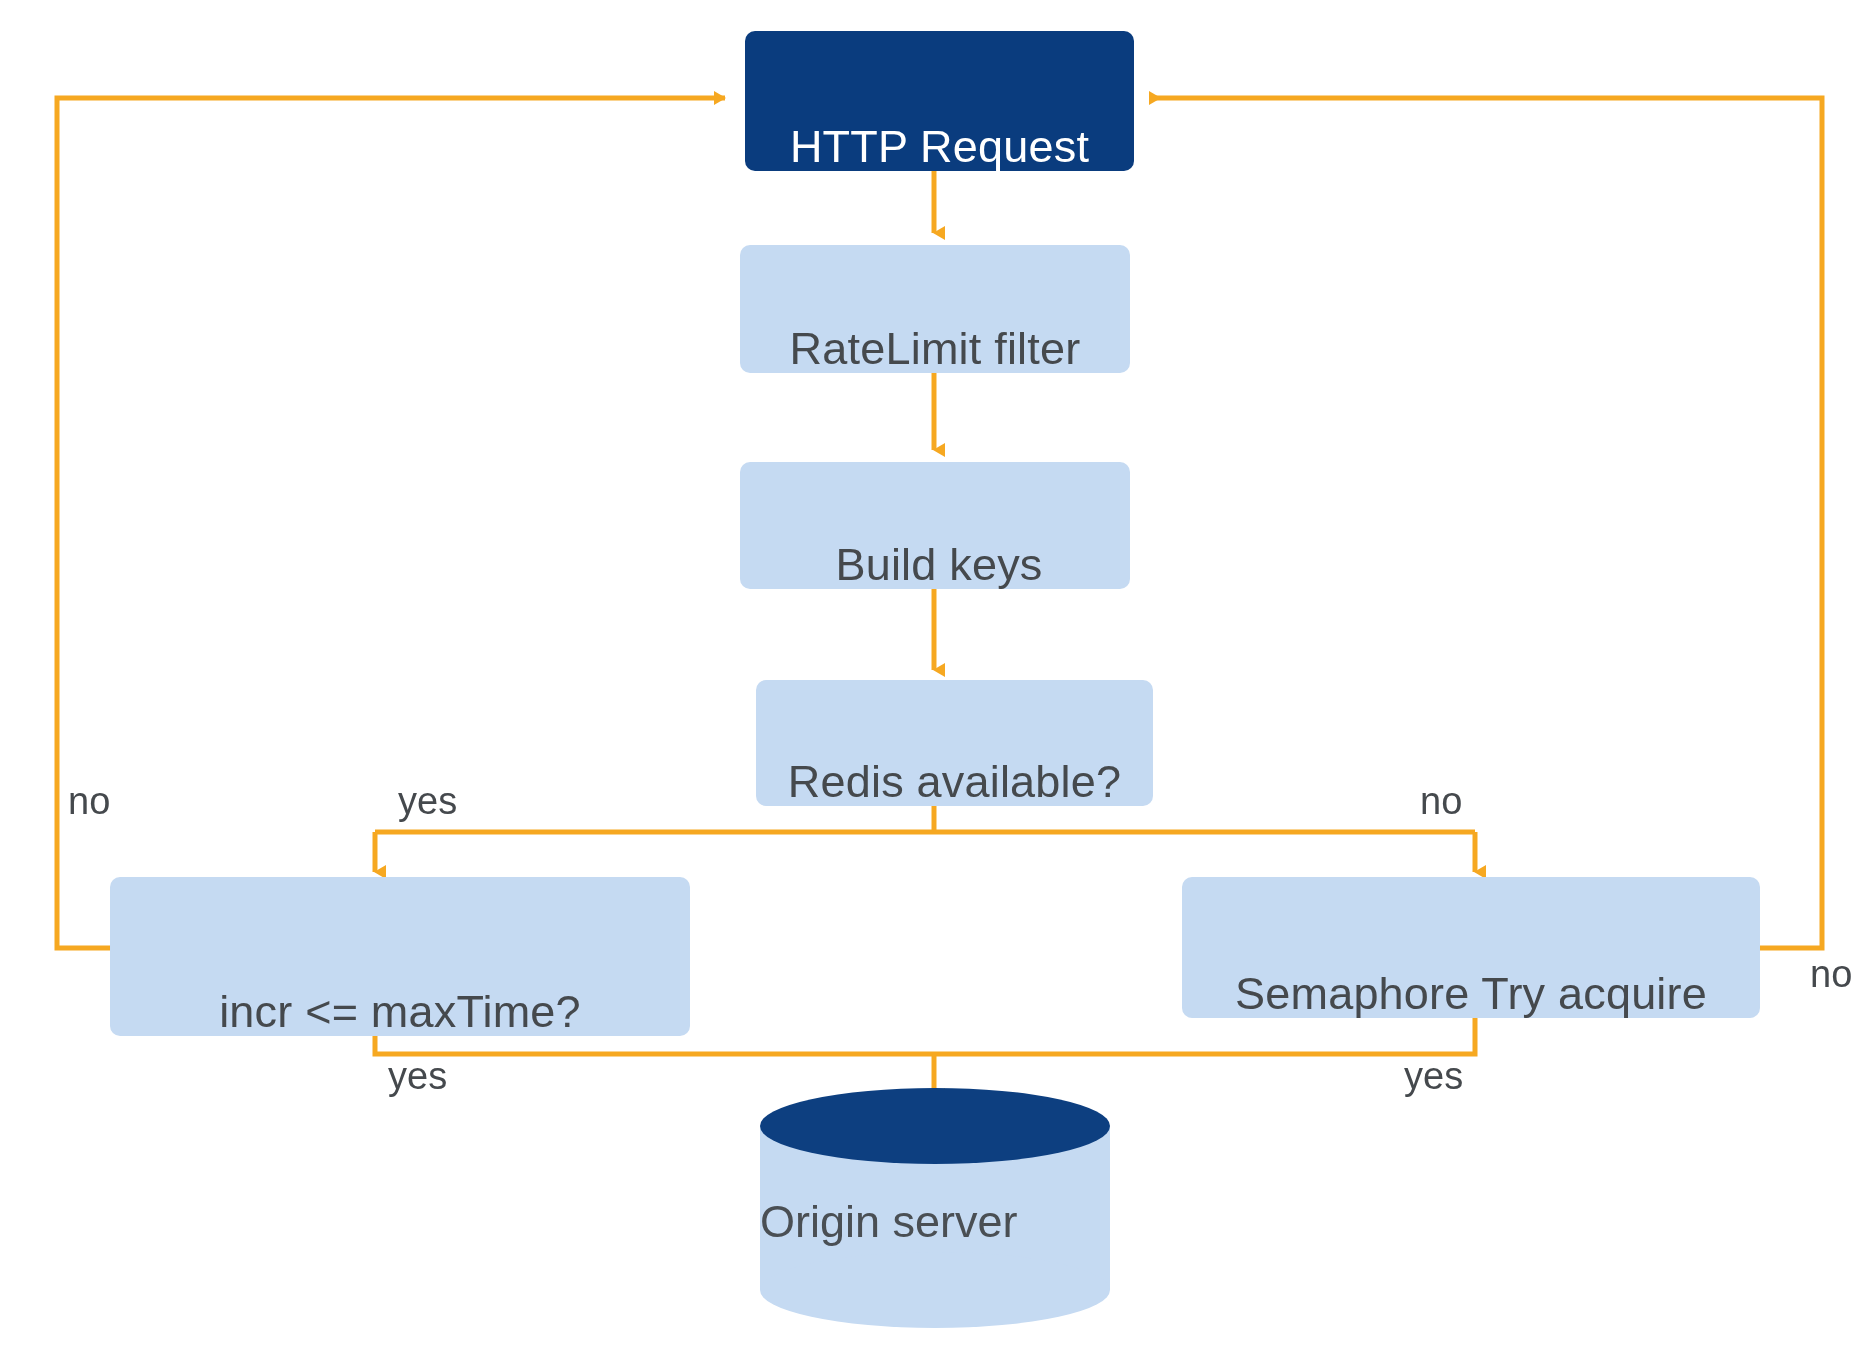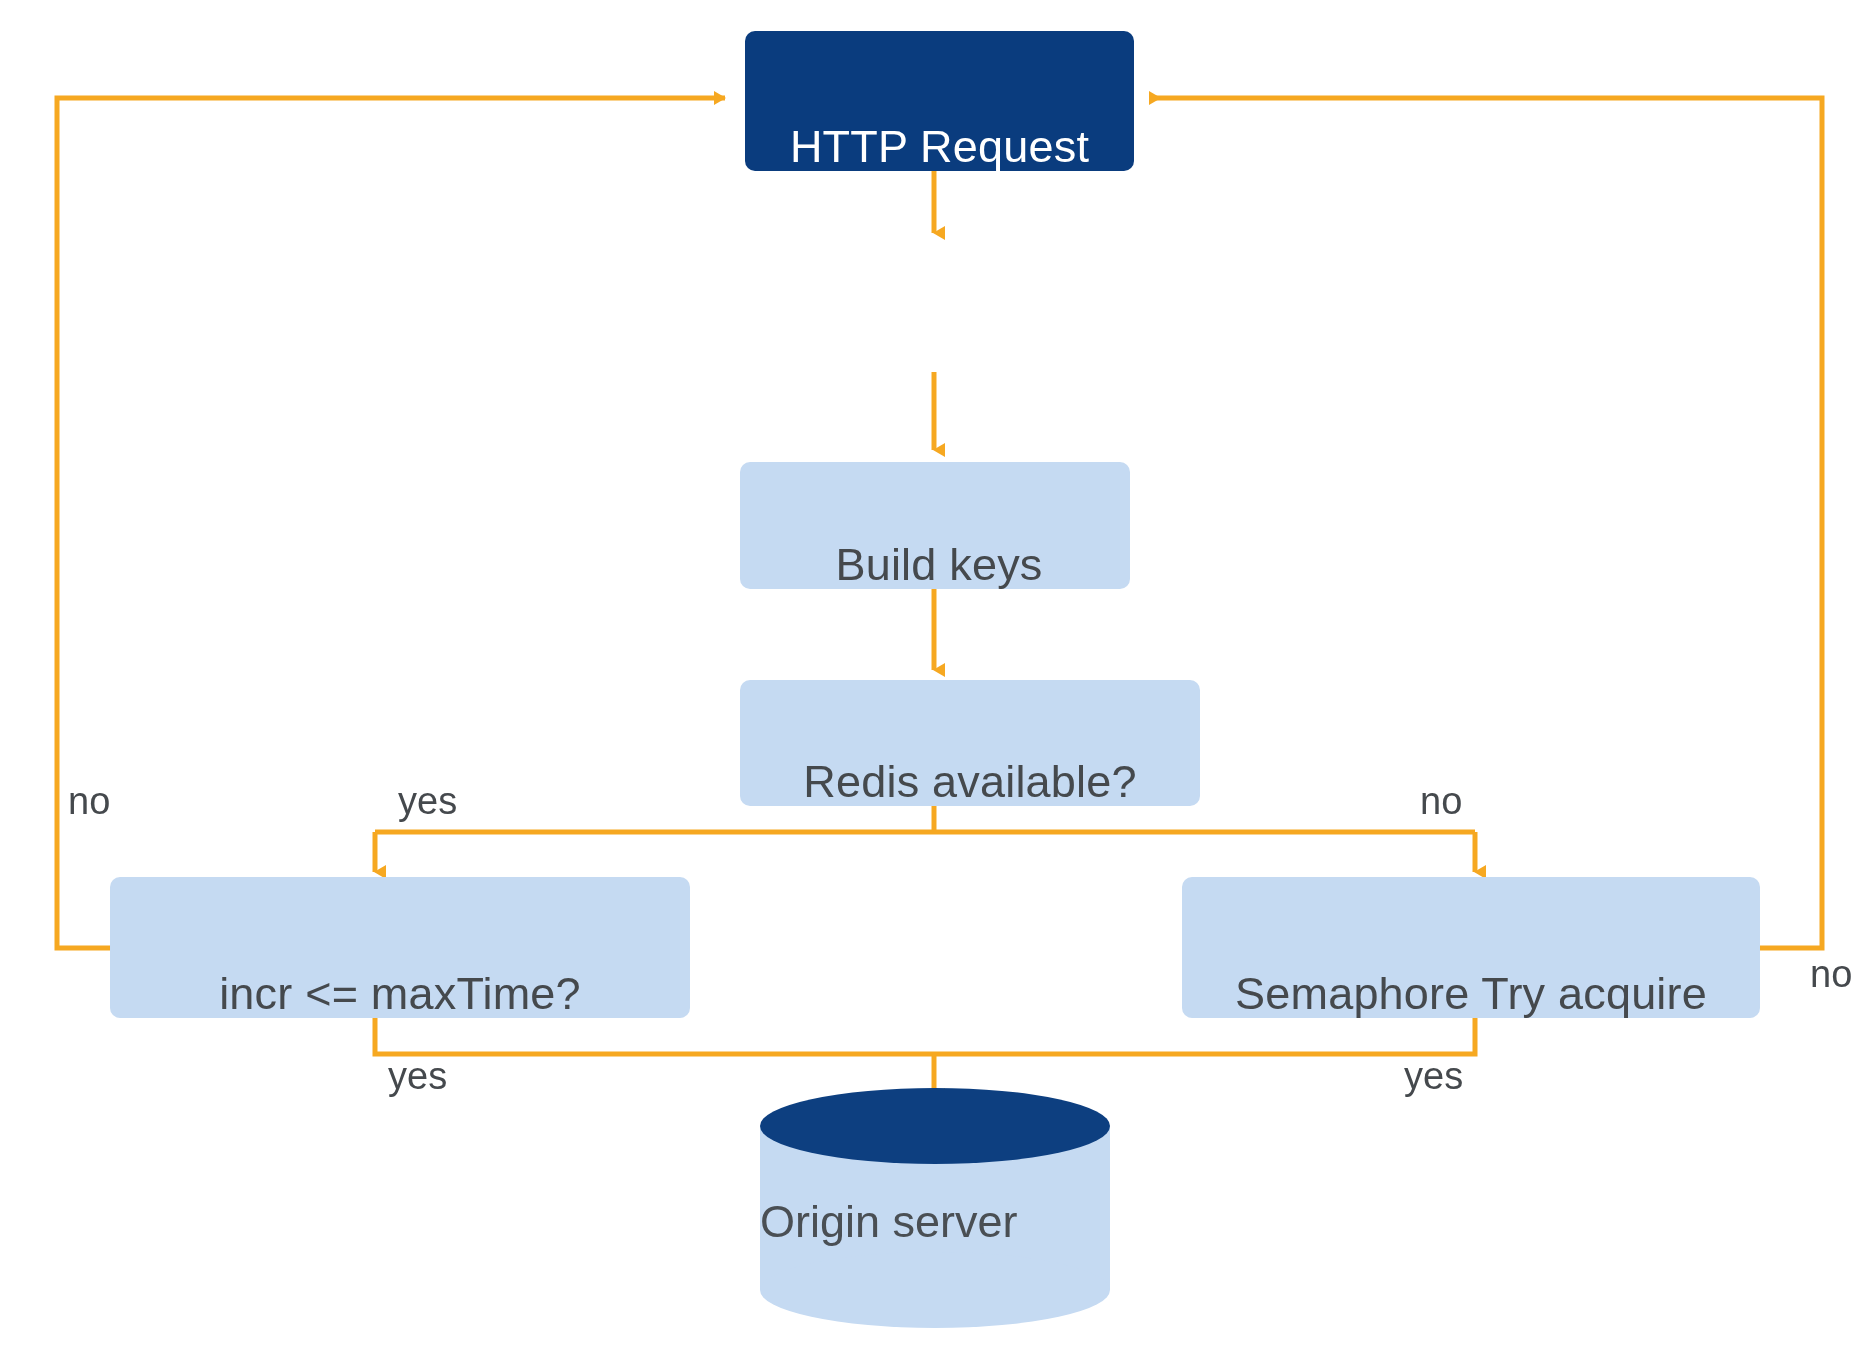--- a/index.html
+++ b/index.html
@@ -138,30 +138,33 @@
       <path d="M 1475 1018 L 1475 1054 L 934 1054"></path>
 
       <path d="M 934 1054 L 934 1095" marker-end="url(#arrow-down)"></path>
     </g>
   </svg>
 
   <div class="node start" style="left:745px; top:31px; width:389px; height:140px; font-size:45px;">
     <span class="node-label">HTTP Request</span>
   </div>
 
+  <div class="node process" style="left:740px; top:245px; width:390px; height:128px; font-size:45px;">
+    <span class="node-label">RateLimit filter</span>
+  </div>
 
   <div class="node process" style="left:740px; top:462px; width:390px; height:127px; font-size:45px;padding-left:8px;">
     <span class="node-label">Build keys</span>
   </div>
 
-  <div class="node process" style="left:740px; top:680px; width:460px; height:126px; font-size:45px;">
+  <div class="node process" style="left:756px; top:680px; width:397px; height:126px; font-size:45px;">
     <span class="node-label">Redis available?</span>
   </div>
 
-  <div class="node process" style="left:110px; top:877px; width:580px; height:141px; font-size:45px;">
+  <div class="node process" style="left:110px; top:877px; width:580px; height:159px; font-size:45px;">
     <span class="node-label">incr &lt;= maxTime?</span>
   </div>
 
   <div class="node process" style="left:1182px; top:877px; width:578px; height:141px; font-size:45px;">
     <span class="node-label">Semaphore Try acquire</span>
   </div>
 
   <div class="cylinder" style="left:760px; top:1088px; width:350px; height:240px;">
     <div class="cyl-body" style="top:38px; height:164px;"></div>
     <div class="cyl-bottom" style="top:164px; height:76px;"></div>

